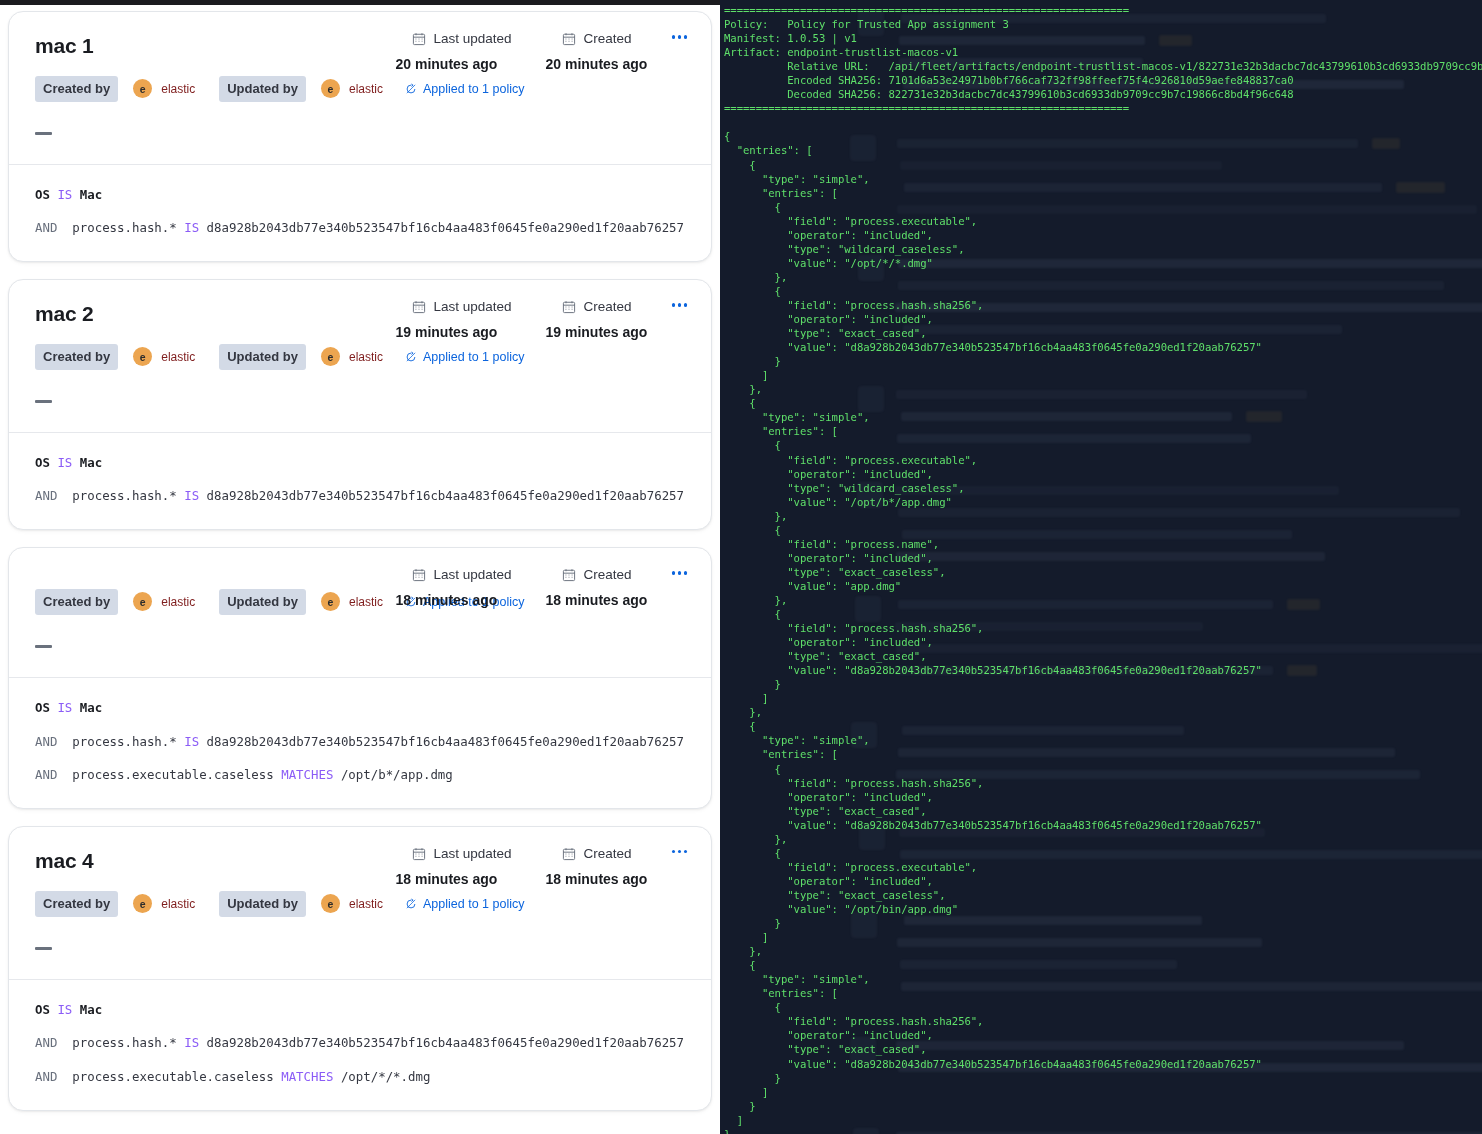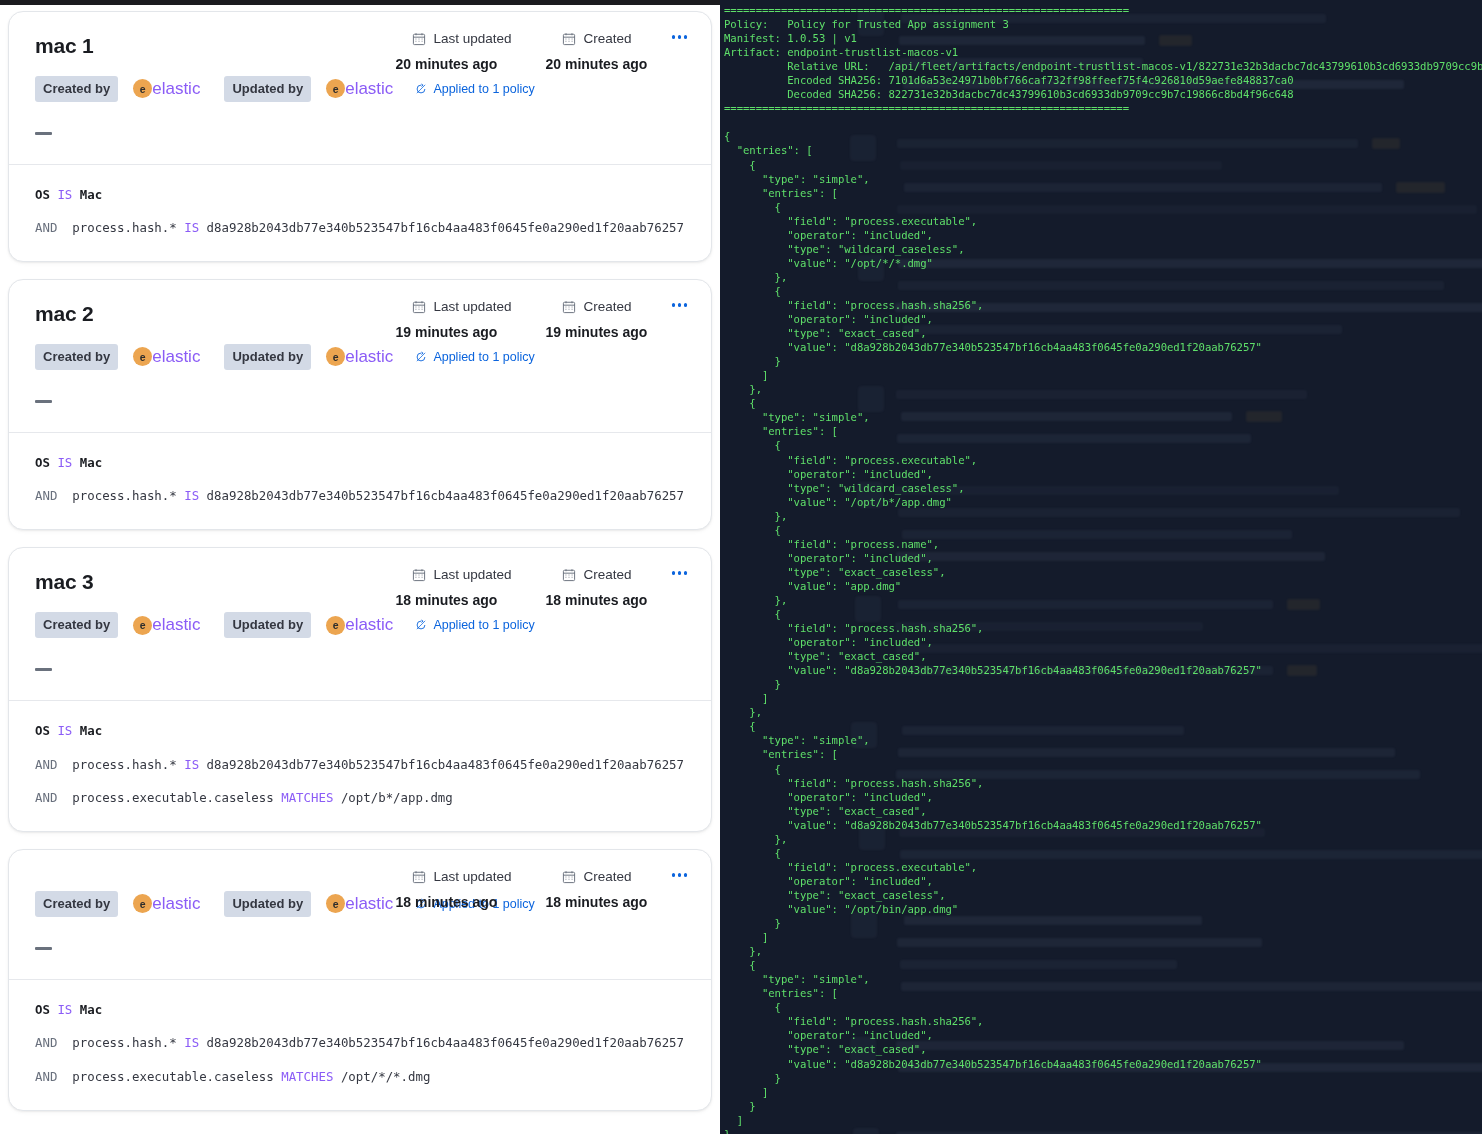--- a/index.html
+++ b/index.html
@@ -77,21 +77,21 @@
     line-height: 1.35; white-space: nowrap;
   }
   .avatar {
     width: 19px; height: 19px; border-radius: 50%;
     background: #eca550; color: #2c2c2c;
     font-size: 10.5px; font-weight: 600;
     display: flex; align-items: center; justify-content: center;
     margin-left: 15px; flex: 0 0 auto;
   }
   .avatar-name {
-    font-size: 17px; color: #8b5cf6; white-space: nowrap;
+    font-size: 12px; color: #7f1d1d; margin-left: 9px; white-space: nowrap;
   }
   .policy-link {
     display: flex; align-items: center; gap: 6px;
     margin-left: 22px; color: #0b64dd; font-size: 12.5px;
     cursor: pointer; white-space: nowrap;
   }
   .policy-link svg { width: 12px; height: 12px; display:block; }
 
   .desc-row {
     margin-top: 22px; padding-bottom: 6px;
@@ -271,21 +271,20 @@
             </div>
             <div class="desc-row"><span class="em-dash"></span></div>
           </div>
           <div class="card-body">
             <div class="crit-line"><span class="k-os">OS</span> <span class="k-op">IS</span> <span class="k-os">Mac</span></div>
             <div class="crit-line"><span class="k-and">AND</span>  <span class="k-field">process.hash.*</span> <span class="k-op">IS</span> <span class="k-val">d8a928b2043db77e340b523547bf16cb4aa483f0645fe0a290ed1f20aab76257</span></div>
           </div>
         </div>
         <div class="card">
           <div class="card-head">
-            <div class="card-title">mac 3</div>
             <div class="meta-cluster">
               <div class="meta-col">
                 <div class="meta-head">
                   <svg class="cal-icon" viewBox="0 0 16 16" fill="none" stroke="#69707d" stroke-width="1.1">
                     <rect x="1.6" y="2.6" width="12.8" height="11.8" rx="1.2"></rect>
                     <path d="M1.6 5.9h12.8"></path>
                     <path d="M4.6 1.4v2.3M11.4 1.4v2.3"></path>
                     <path d="M4 8h1M7.5 8h1M11 8h1M4 10.6h1M7.5 10.6h1M11 10.6h1" stroke-width="1"></path>
                   </svg>
                   <span class="meta-label">Last updated</span>
@@ -329,20 +328,21 @@
             <div class="desc-row"><span class="em-dash"></span></div>
           </div>
           <div class="card-body">
             <div class="crit-line"><span class="k-os">OS</span> <span class="k-op">IS</span> <span class="k-os">Mac</span></div>
             <div class="crit-line"><span class="k-and">AND</span>  <span class="k-field">process.hash.*</span> <span class="k-op">IS</span> <span class="k-val">d8a928b2043db77e340b523547bf16cb4aa483f0645fe0a290ed1f20aab76257</span></div>
             <div class="crit-line"><span class="k-and">AND</span>  <span class="k-field">process.executable.caseless</span> <span class="k-op">MATCHES</span> <span class="k-val">/opt/b*/app.dmg</span></div>
           </div>
         </div>
         <div class="card">
           <div class="card-head">
+            <div class="card-title">mac 4</div>
             <div class="meta-cluster">
               <div class="meta-col">
                 <div class="meta-head">
                   <svg class="cal-icon" viewBox="0 0 16 16" fill="none" stroke="#69707d" stroke-width="1.1">
                     <rect x="1.6" y="2.6" width="12.8" height="11.8" rx="1.2"></rect>
                     <path d="M1.6 5.9h12.8"></path>
                     <path d="M4.6 1.4v2.3M11.4 1.4v2.3"></path>
                     <path d="M4 8h1M7.5 8h1M11 8h1M4 10.6h1M7.5 10.6h1M11 10.6h1" stroke-width="1"></path>
                   </svg>
                   <span class="meta-label">Last updated</span>

